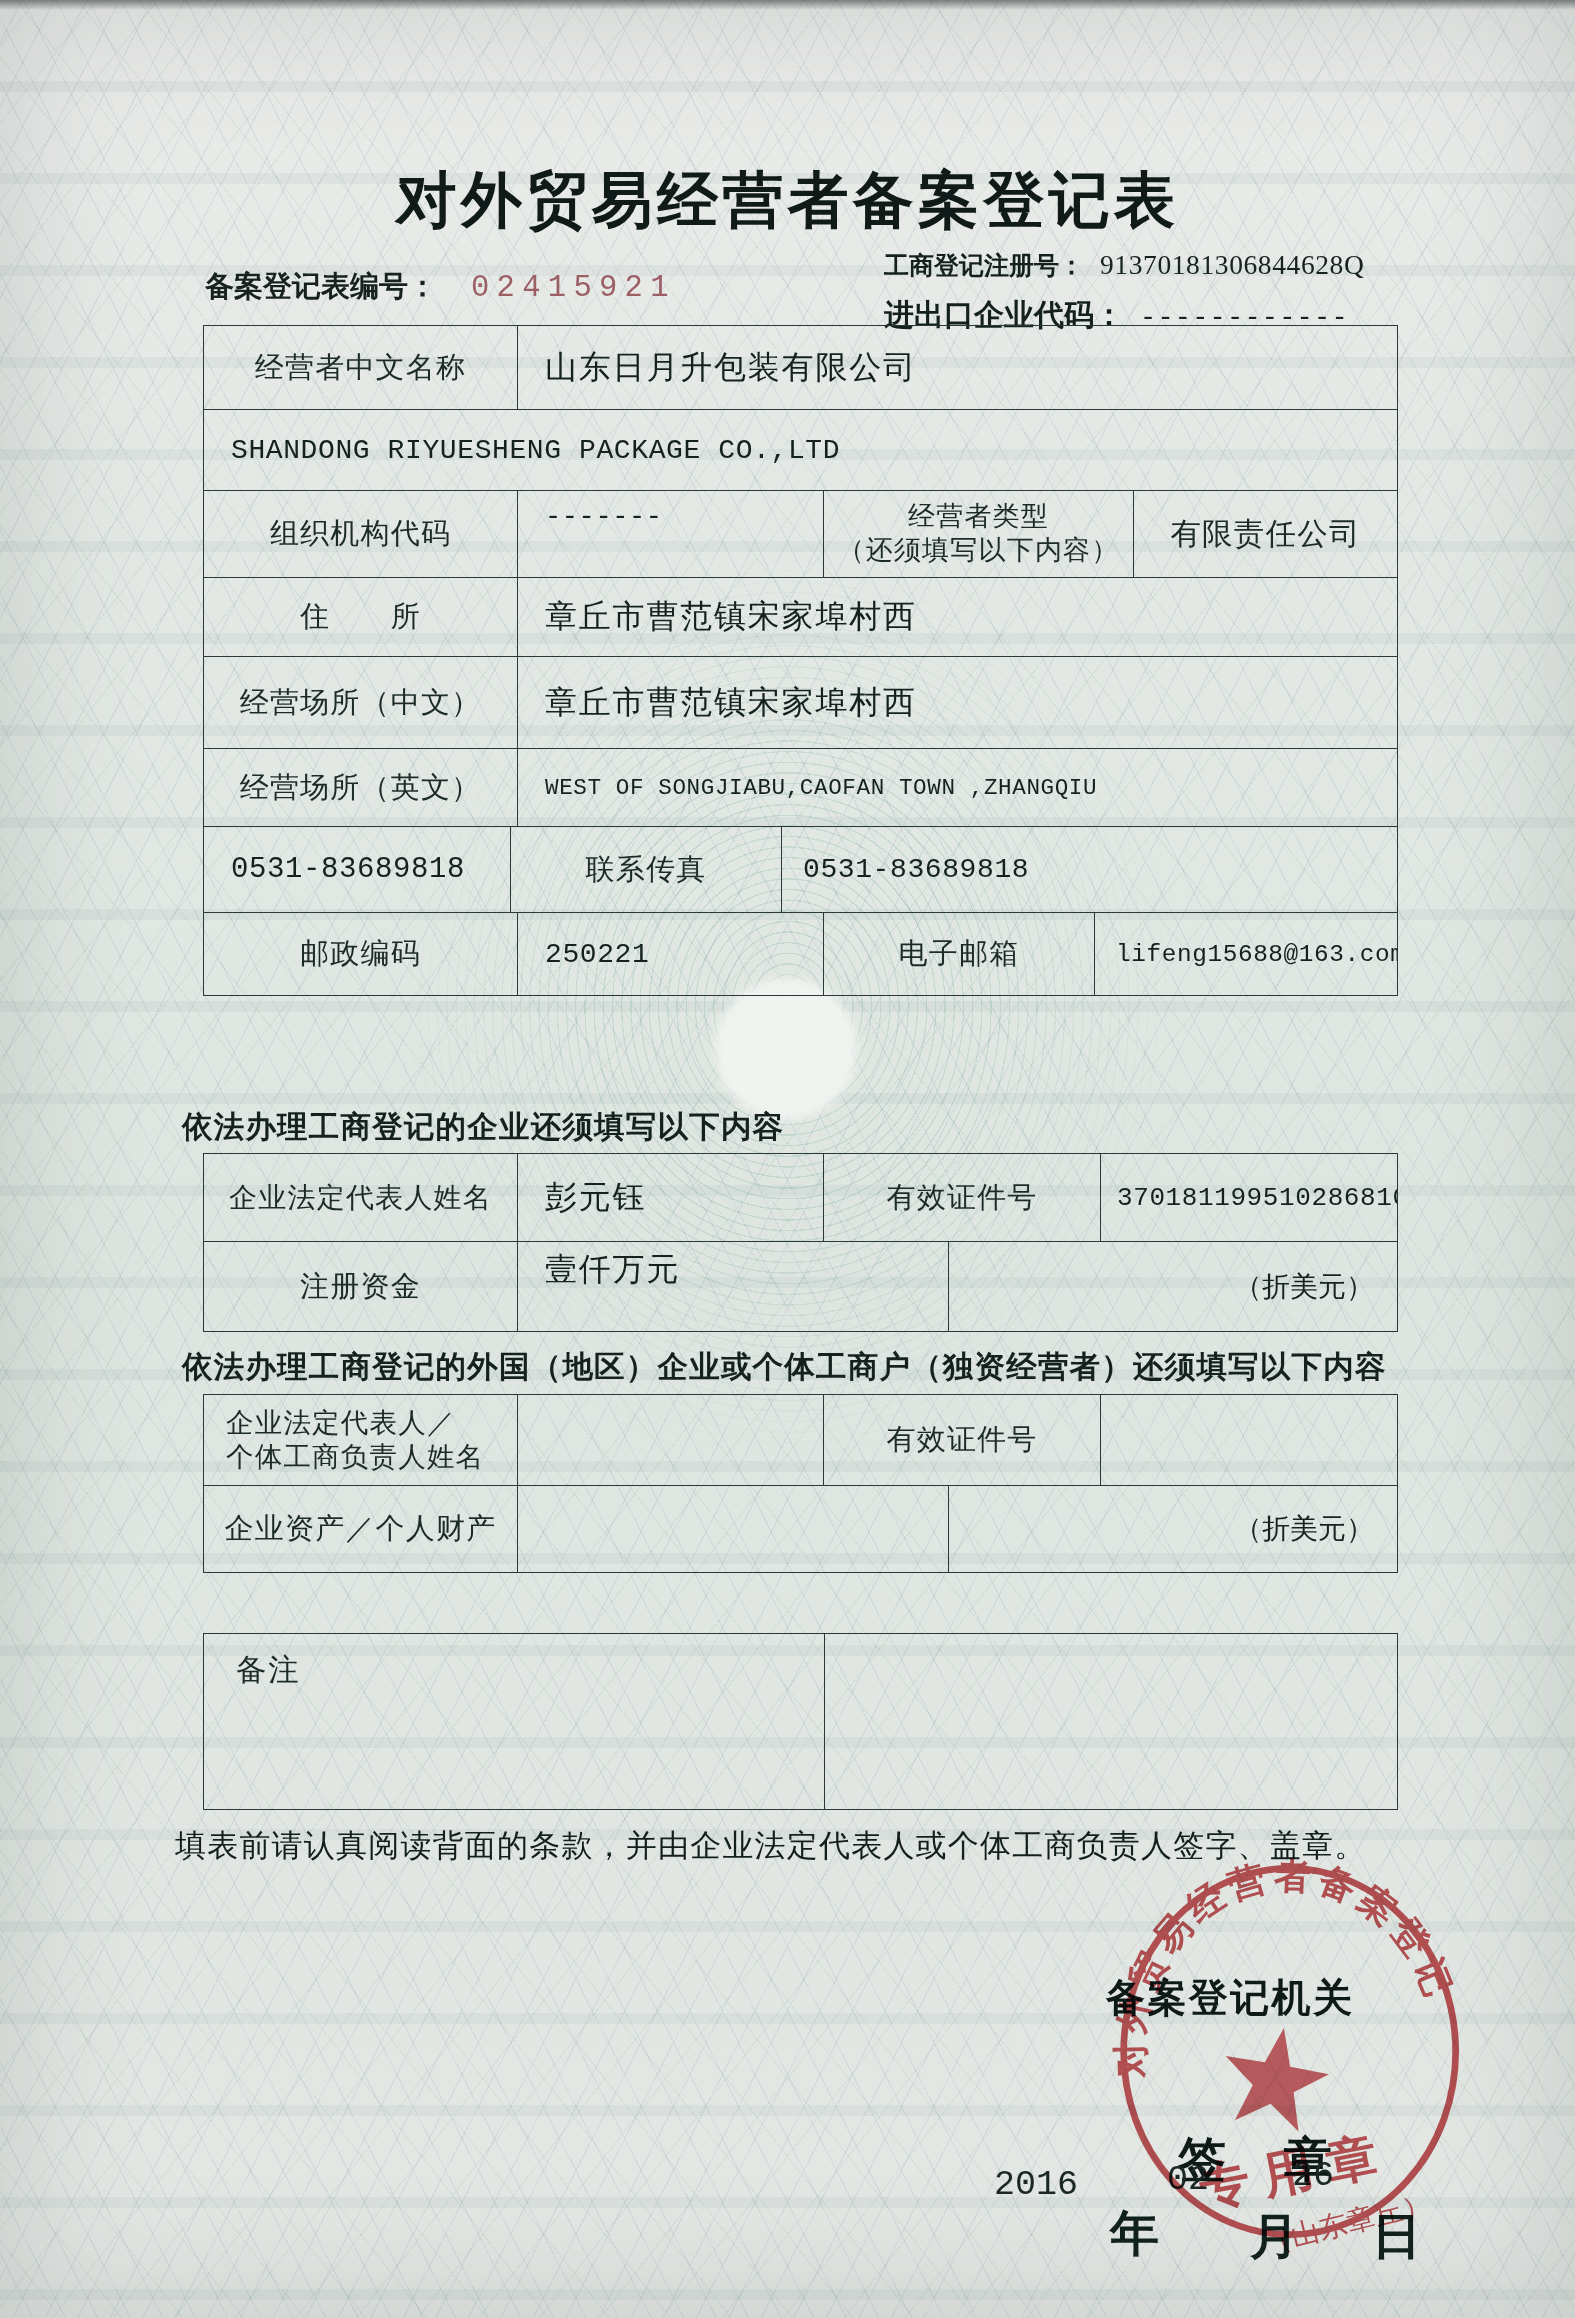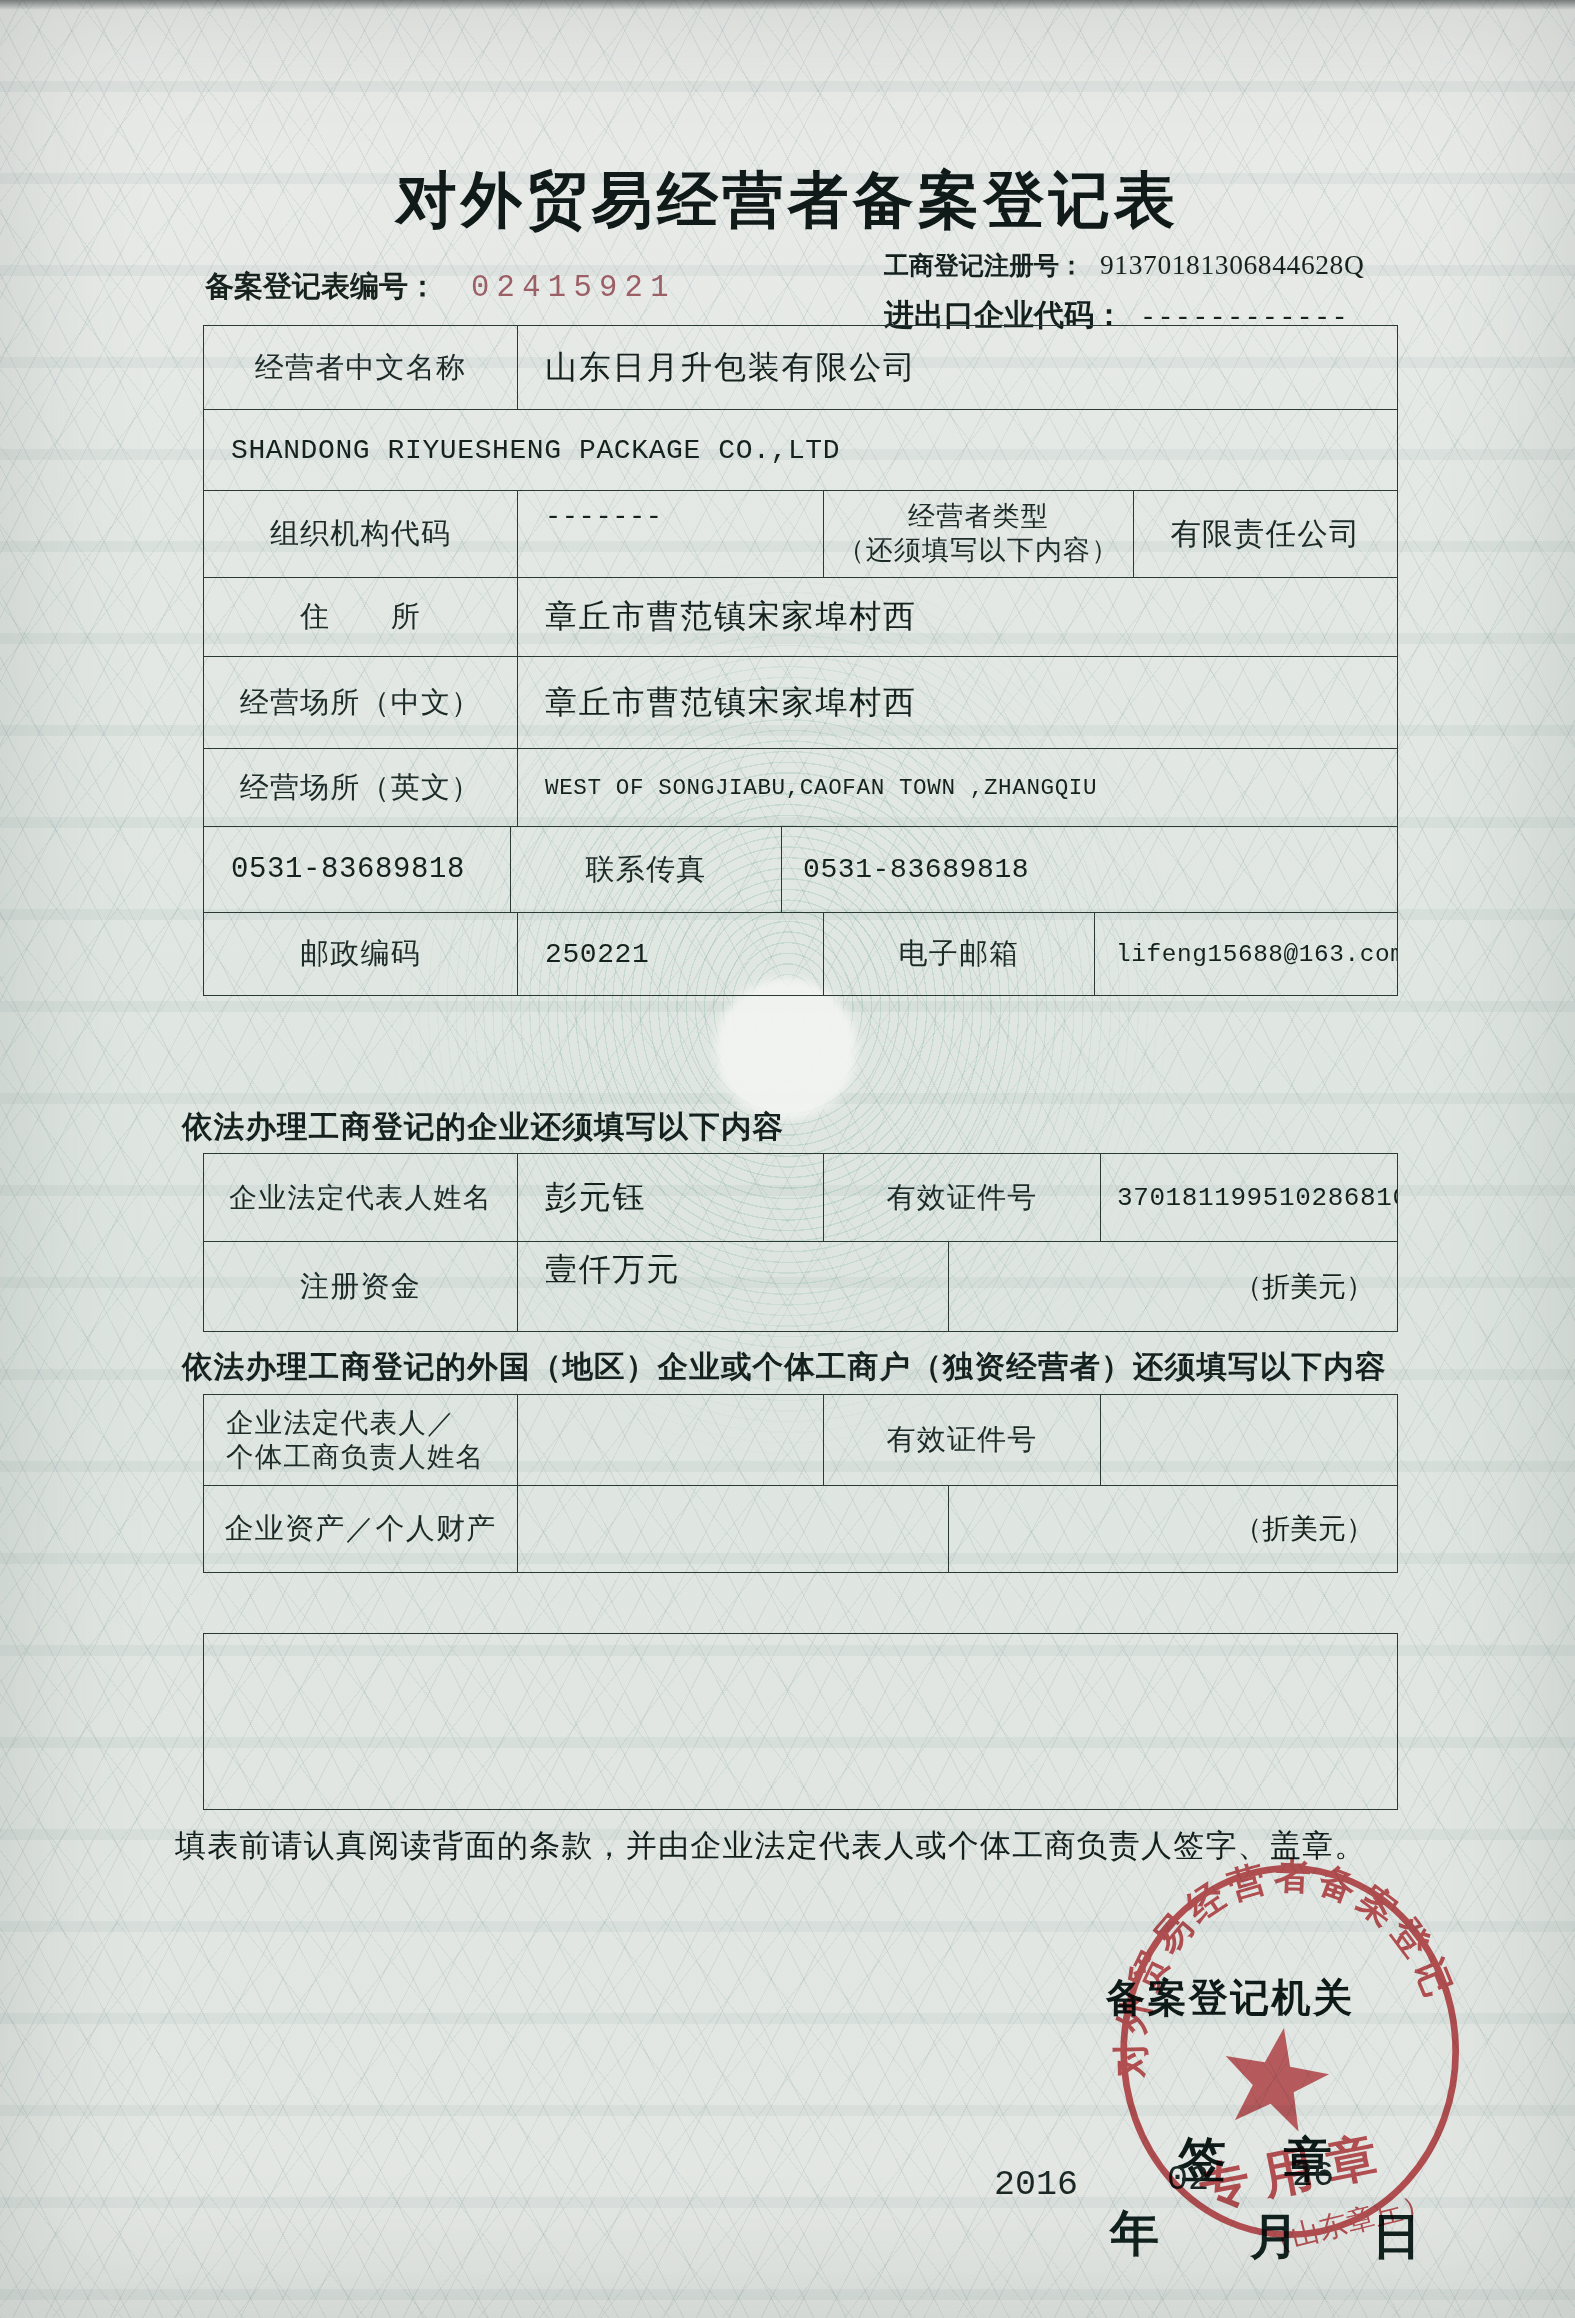--- a/index.html
+++ b/index.html
@@ -157,20 +157,21 @@
     </div>
     <div class="row" style="height:87px;">
       <div class="cell lab" style="width:313px; font-size:29px;">企业资产／个人财产</div>
       <div class="cell val" style="width:431px;"></div>
       <div class="cell usd" style="flex:1;">（折美元）</div>
     </div>
   </div>
 
   <div class="tbl" style="top:1633px;">
     <div class="row" style="height:175px;">
+      <div class="cell lab remarks-label" style="width:620px;">备注</div>
       <div class="cell" style="flex:1;"></div>
     </div>
   </div>
 
   <div class="notice">填表前请认真阅读背面的条款，并由企业法定代表人或个体工商负责人签字、盖章。</div>
 
   <div class="authority">备案登记机关</div>
   <div class="sign">签　章</div>
 
   <div class="dt num" style="left:994px; top:2165px;">2016</div>

